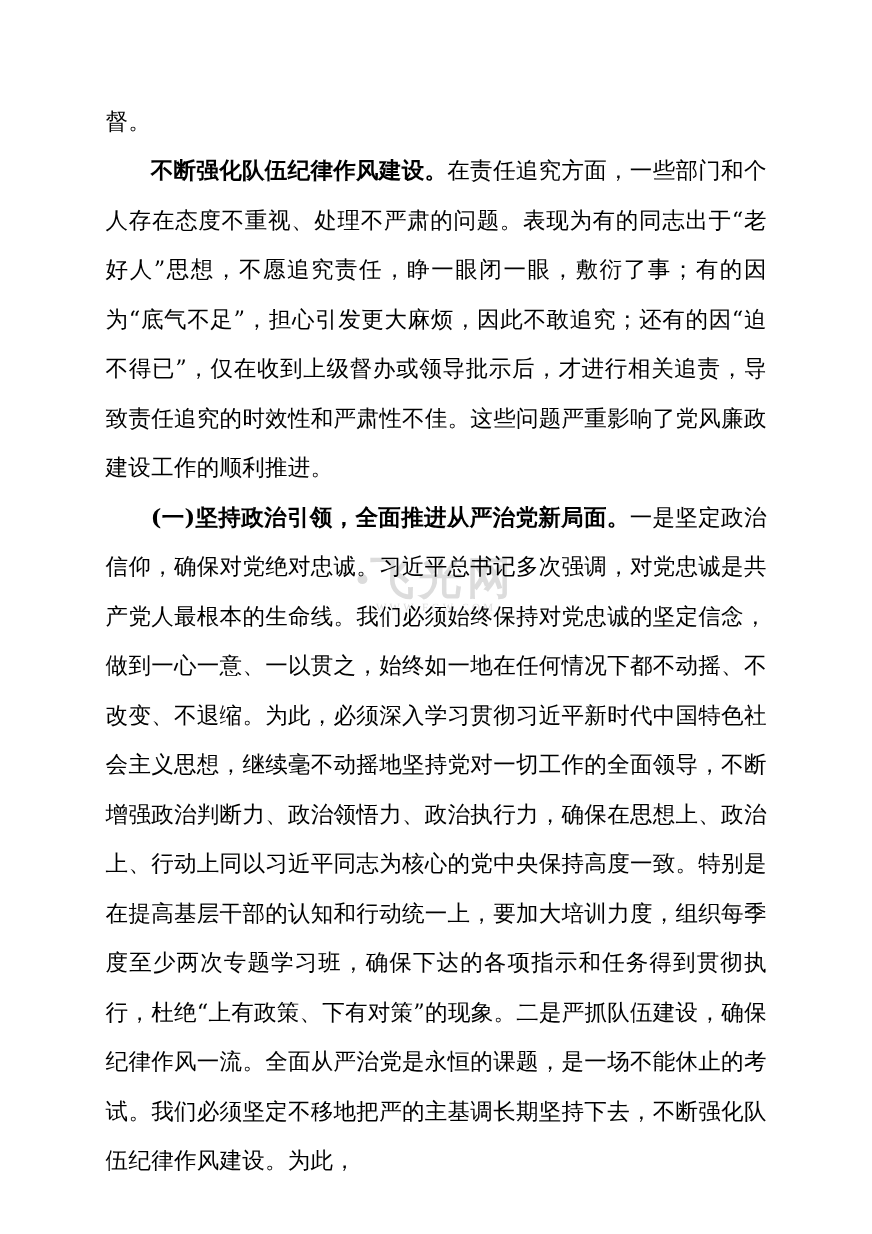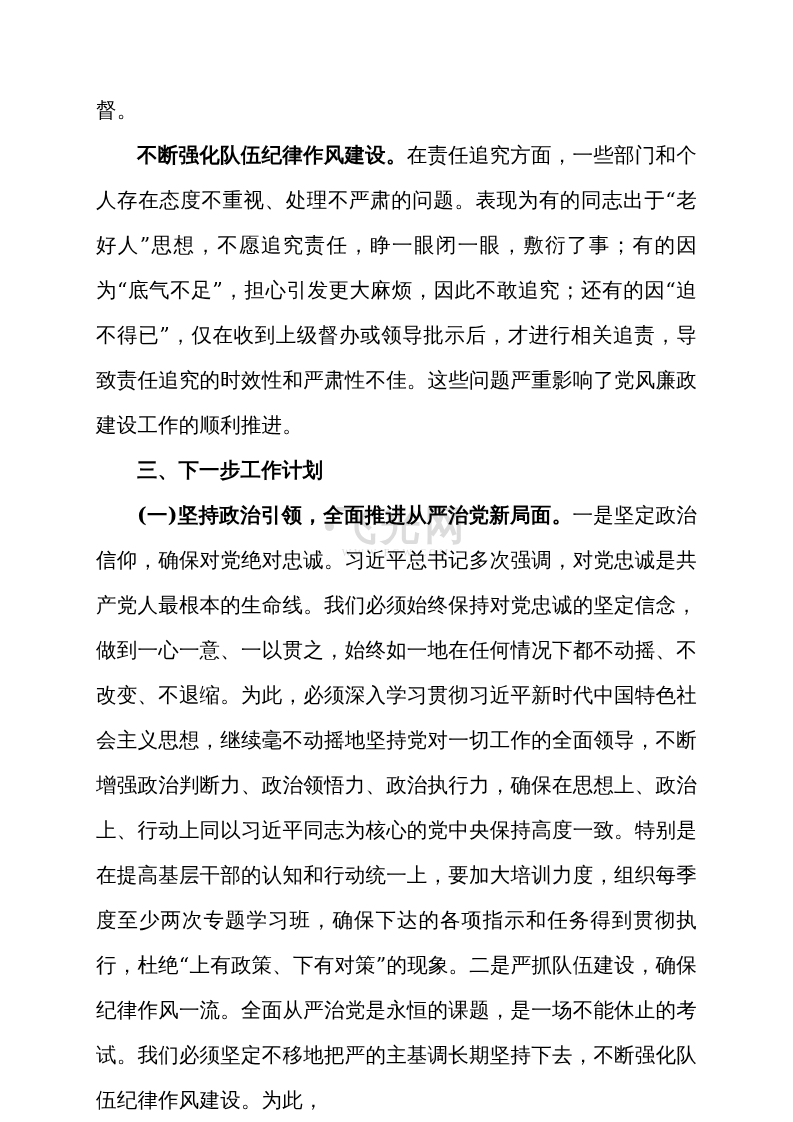--- a/index.html
+++ b/index.html
@@ -88,18 +88,17 @@
     <div class="wm-main"><span class="wm-dot"></span><span>飞光网</span></div>
     <div class="wm-sub">WWW.FGW.COM</div>
   </div>
 
   <div class="doc-body">
 
     <p><span>督。</span></p>
 
     <p class="indent"><span class="bold">不断强化队伍纪律作风建设。</span><span>在责任追究方面，一些部门和个人存在态度不重视、处理不严肃的问题。表现为有的同志出于“老好人”思想，不愿追究责任，睁一眼闭一眼，敷衍了事；有的因为“底气不足”，担心引发更大麻烦，因此不敢追究；还有的因“迫不得已”，仅在收到上级督办或领导批示后，才进行相关追责，导致责任追究的时效性和严肃性不佳。这些问题严重影响了党风廉政建设工作的顺利推进。</span></p>
 
-    <p class="heading">三、下一步工作计划</p>
 
     <p class="indent"><span class="bold">(一)坚持政治引领，全面推进从严治党新局面。</span><span>一是坚定政治信仰，确保对党绝对忠诚。习近平总书记多次强调，对党忠诚是共产党人最根本的生命线。我们必须始终保持对党忠诚的坚定信念，做到一心一意、一以贯之，始终如一地在任何情况下都不动摇、不改变、不退缩。为此，必须深入学习贯彻习近平新时代中国特色社会主义思想，继续毫不动摇地坚持党对一切工作的全面领导，不断增强政治判断力、政治领悟力、政治执行力，确保在思想上、政治上、行动上同以习近平同志为核心的党中央保持高度一致。特别是在提高基层干部的认知和行动统一上，要加大培训力度，组织每季度至少两次专题学习班，确保下达的各项指示和任务得到贯彻执行，杜绝“上有政策、下有对策”的现象。二是严抓队伍建设，确保纪律作风一流。全面从严治党是永恒的课题，是一场不能休止的考试。我们必须坚定不移地把严的主基调长期坚持下去，不断强化队伍纪律作风建设。为此，</span></p>
 
   </div>
 </div>
 
 </body></html>

